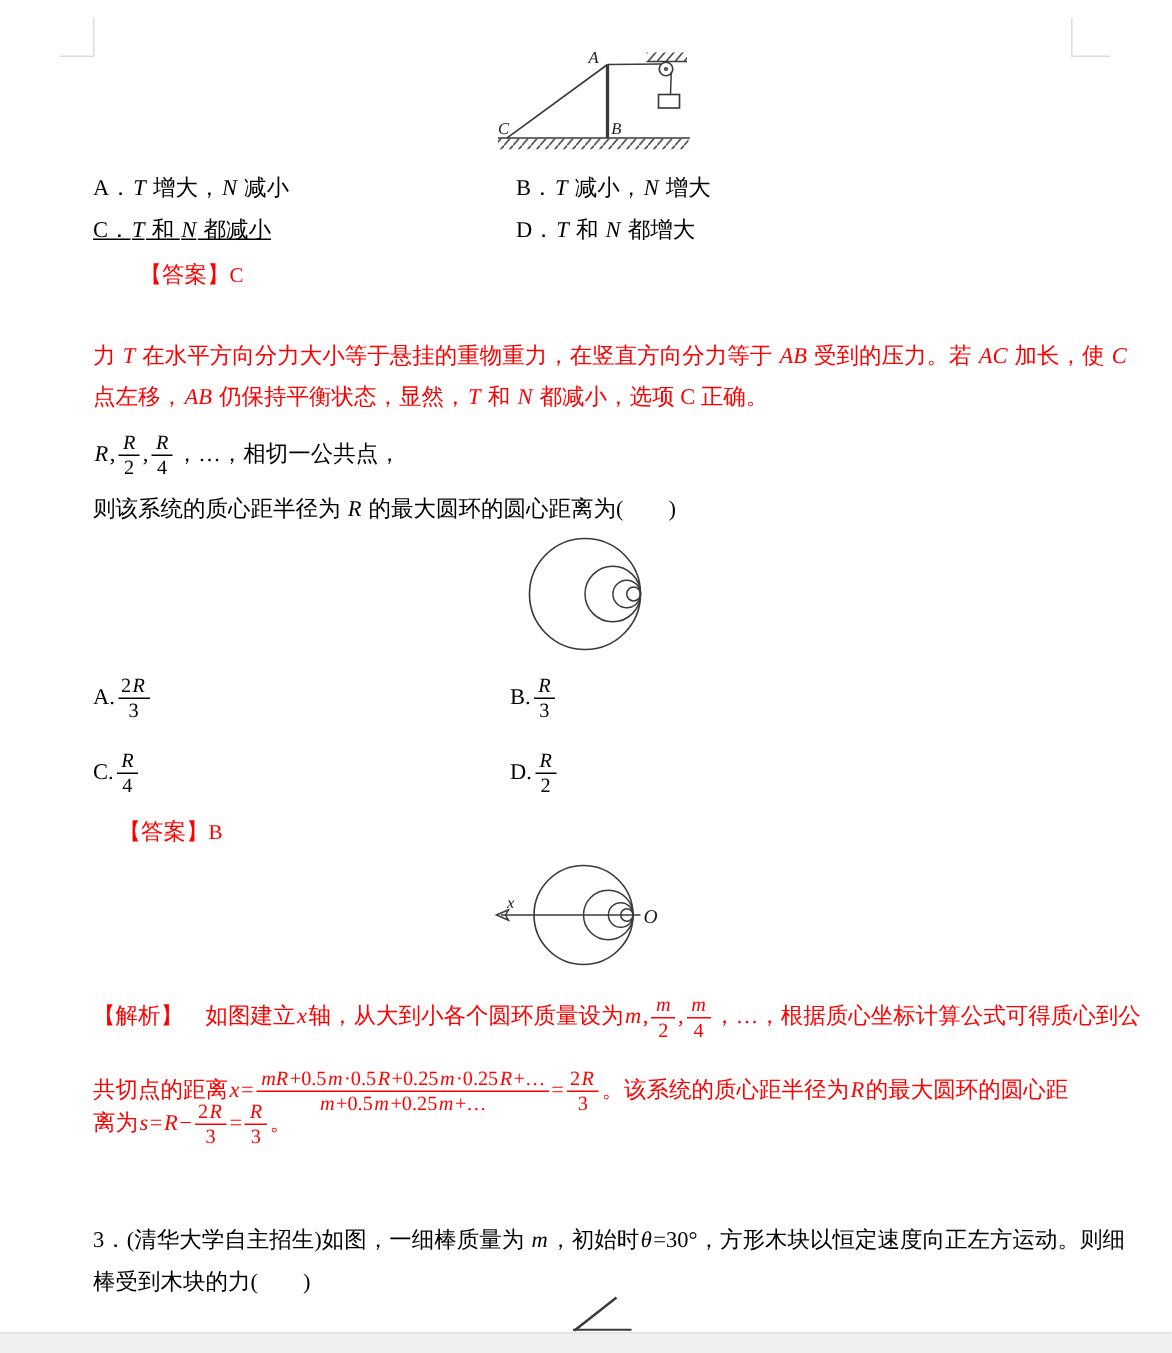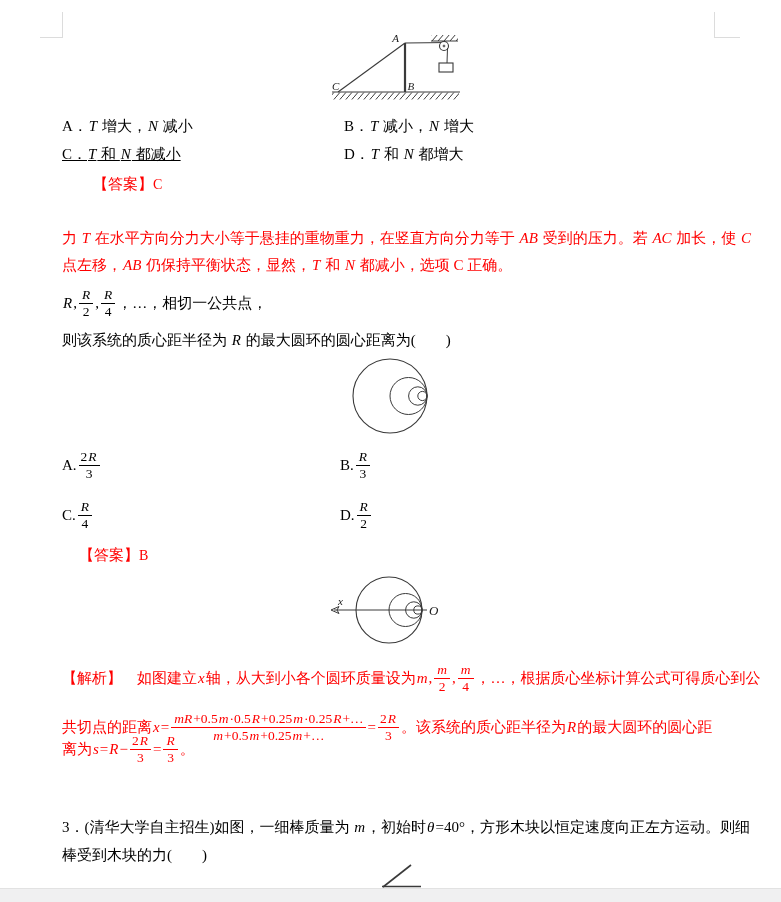--- a/index.html
+++ b/index.html
@@ -222,21 +222,21 @@
         <span class="den"><span>3</span></span>
       </span>
       <span>=</span>
       <span class="frac">
         <span class="num"><i class="v">R</i></span>
         <span class="den"><span>3</span></span>
       </span>
       <span>。</span>
     </div>
 
-  <div class="line inlineline" style="left:62px;top:817px;"><span>3．(清华大学自主招生)如图，一细棒质量为 </span><i class="v">m</i><span>，初始时</span><i class="v">θ</i><span>=40°，方形木块以恒定速度向正左方运动。则细</span></div>
+  <div class="line inlineline" style="left:62px;top:817px;"><span>3．(清华大学自主招生)如图，一细棒质量为 </span><i class="v">m</i><span>，初始时</span><i class="v">θ</i><span>=30°，方形木块以恒定速度向正左方运动。则细</span></div>
   <div class="line inlineline" style="left:62px;top:845px;"><span>棒受到木块的力(　　)</span></div>
 
   <div class="figure" style="left:378px;top:862px;">
     <svg width="46" height="26" viewBox="0 0 46 26">
       <line x1="4" y1="24.5" x2="43" y2="24.5" stroke-width="1.4"></line>
       <line x1="5" y1="25" x2="33" y2="3" stroke-width="1.6"></line>
     </svg>
   </div>
 
   <div class="page-bottom-gap"></div>

